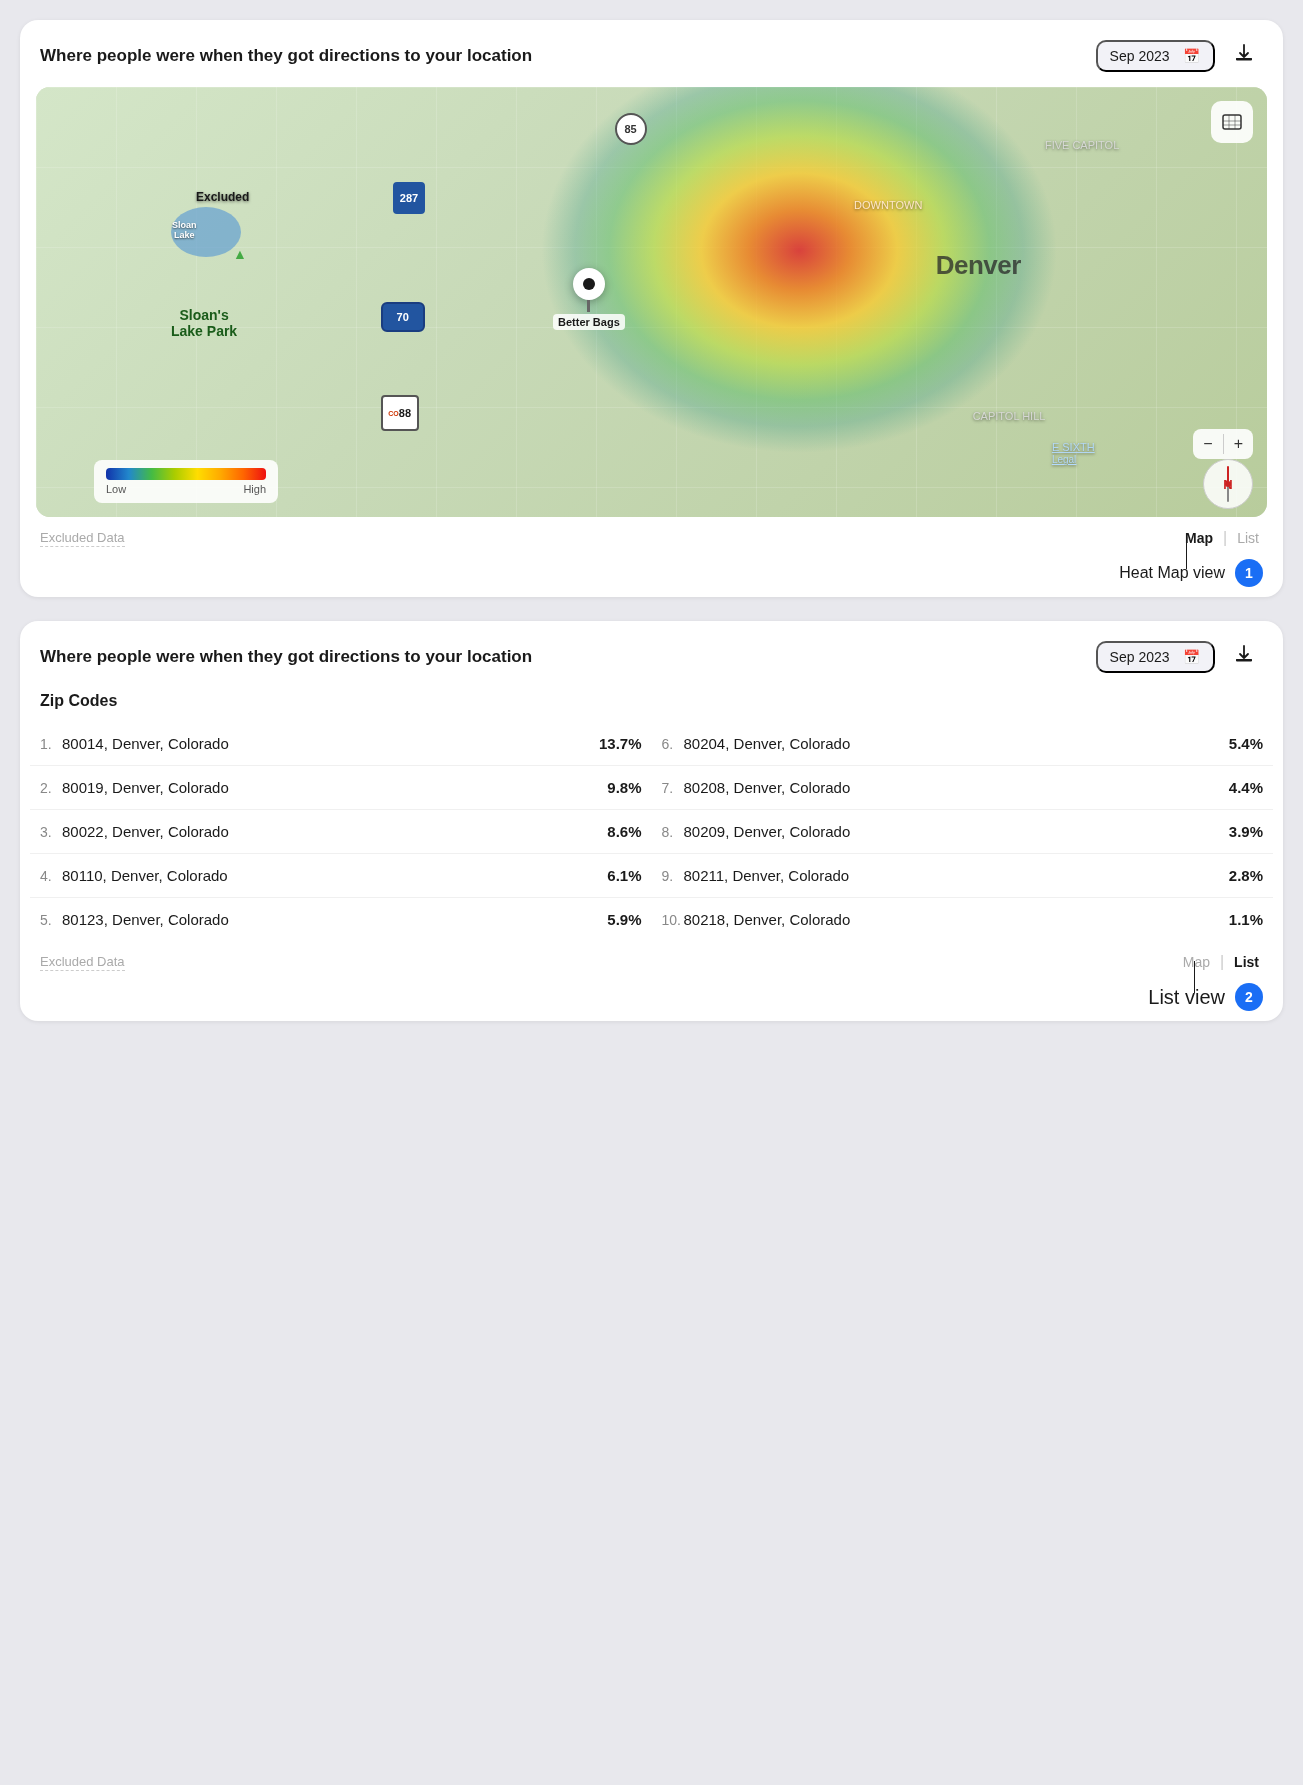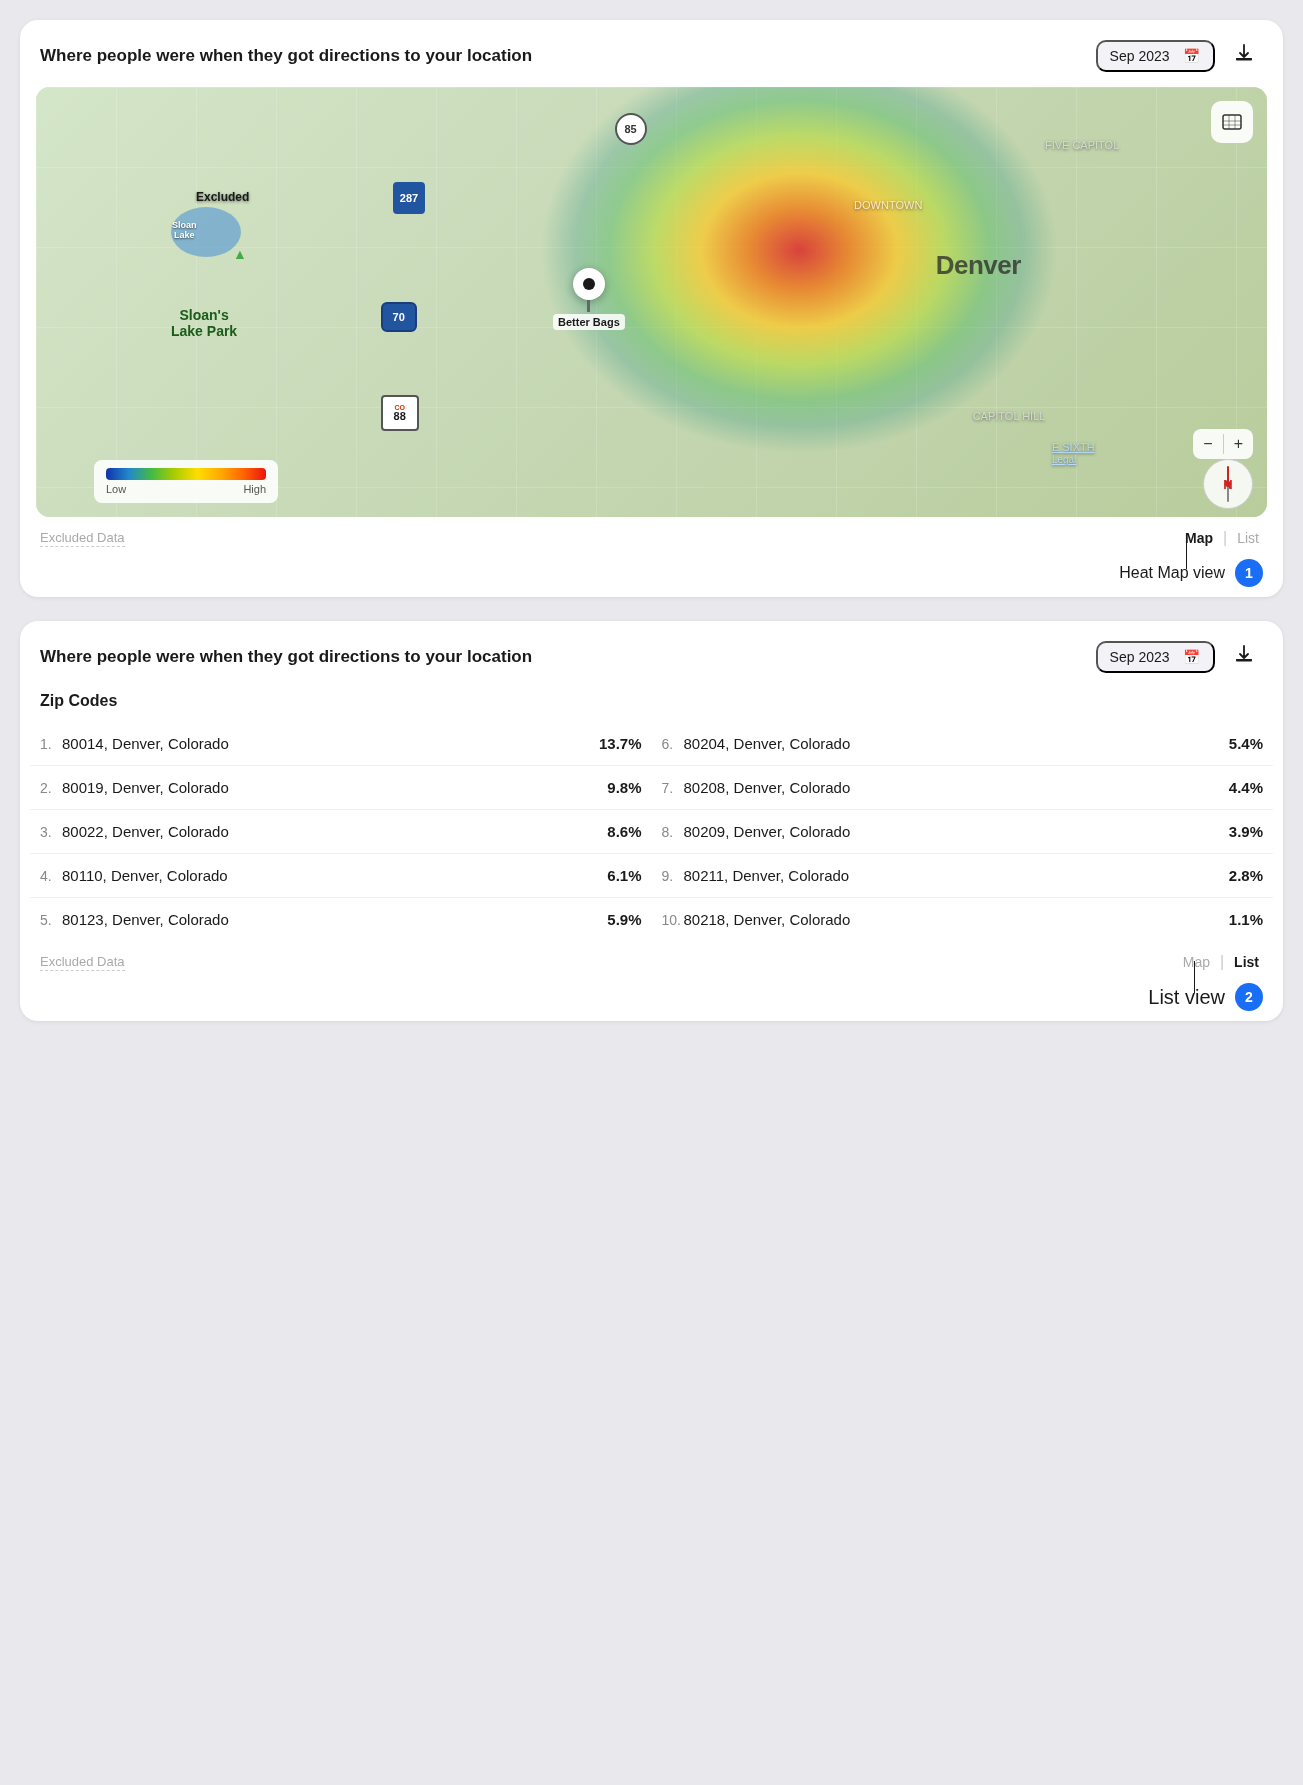--- a/index.html
+++ b/index.html
@@ -191,21 +191,21 @@
       color: white;
       border-radius: 4px;
       border-color: #2255a0;
     }
 
     .highway-badge.interstate {
       background: #2255a0;
       color: white;
       border-radius: 6px;
       border-color: #1a3d80;
-      width: 36px;
+      width: 44px;
       height: 30px;
     }
 
     .highway-badge.state-co {
       background: white;
       border: 2.5px solid #555;
       border-radius: 4px;
       width: 38px;
       height: 36px;
       flex-direction: column;
@@ -515,21 +515,21 @@
 
       <div class="sloan-lake"></div>
       <div class="sloan-label">Sloan<br>Lake</div>
       <div class="sloans-park" style="position:absolute;top:41%;left:10%;font-size:14px;color:#1a5c1a;font-weight:700;margin-top:44px;">Sloan's<br>Lake Park</div>
 
       <div style="position:absolute;top:37%;left:16%;color:#44aa44;font-size:14px;">▲</div>
 
       <div class="highway-badge" style="top:6%;left:47%;">85</div>
       <div class="highway-badge shield" style="top:22%;left:29%;">287</div>
       <div class="highway-badge interstate" style="top:50%;left:28%;">70</div>
-      <div class="highway-badge state-co" style="bottom:20%;left:28%;flex-direction:column;">
+      <div class="highway-badge state-co" style="bottom:20%;left:28%;flex-direction:row;">
         <div style="font-size:7px;font-weight:600;color:#cc3300;line-height:1;">CO</div>
         <div style="font-size:11px;font-weight:700;color:#1a1a1a;line-height:1;">88</div>
       </div>
 
       <div class="location-pin">
         <div class="pin-circle">
           <div class="pin-dot"></div>
         </div>
         <div class="pin-tail"></div>
         <div class="pin-label">Better Bags</div>

